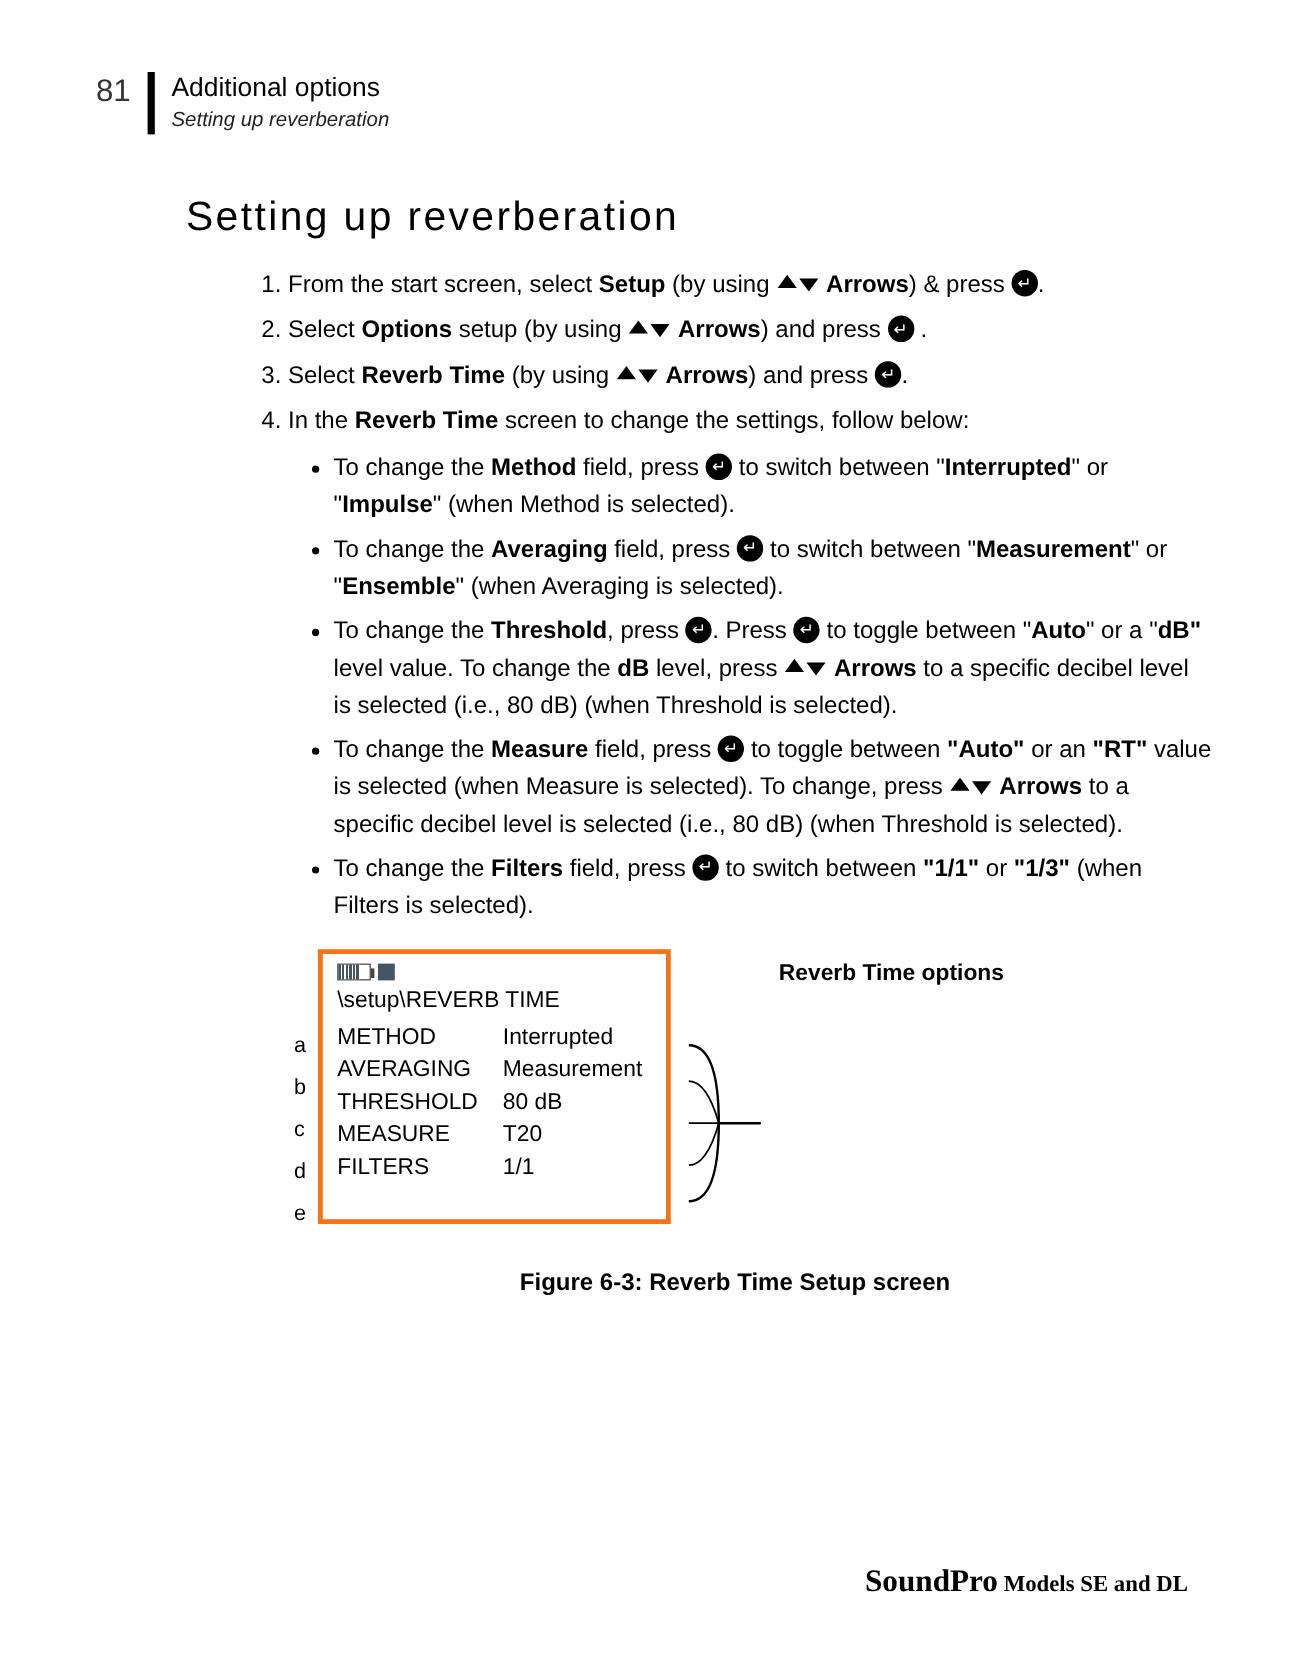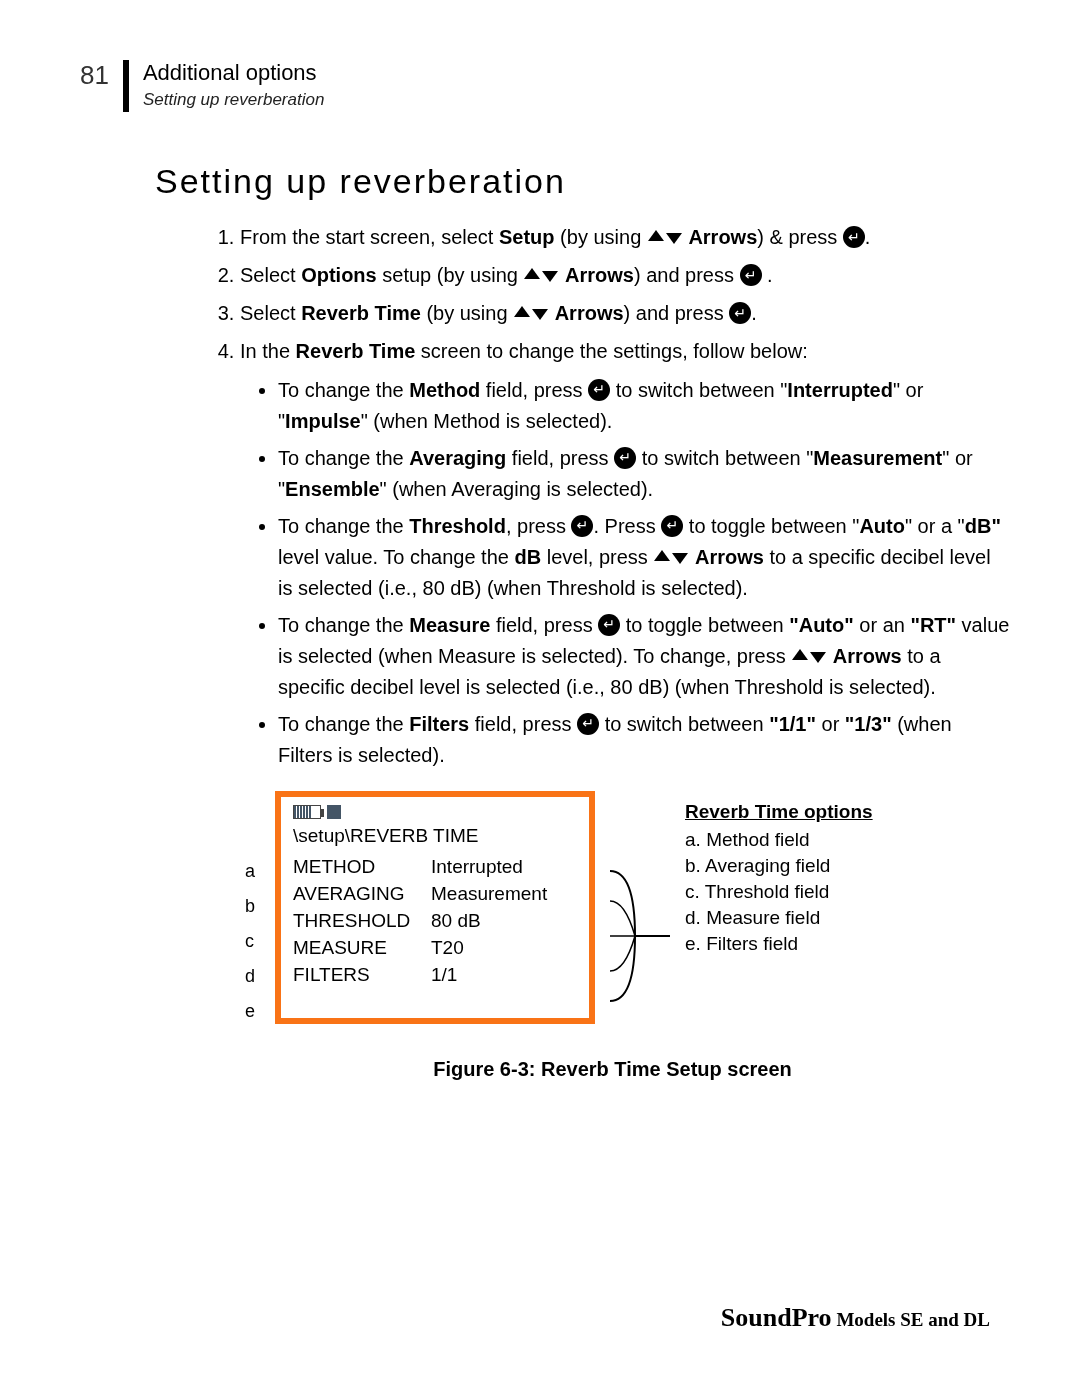--- a/index.html
+++ b/index.html
@@ -102,25 +102,24 @@
   }
   .screen-labels {
     display: flex;
     flex-direction: column;
     font-size: 18px;
     margin-top: 70px;
     gap: 8px;
   }
   .screen-labels span { height: 27px; }
   .screen {
-    border: 6px solid #f97316;
-    width: 320px;
+    border: 4px solid #f97316;
+    width: 294px;
     padding: 8px 12px 30px 12px;
     font-family: Arial, sans-serif;
-    margin-left: 10px;
   }
   .screen-top {
     display: flex;
     gap: 6px;
     align-items: center;
     margin-bottom: 6px;
   }
   .battery {
     width: 28px;
     height: 14px;
@@ -162,21 +161,20 @@
     width: 70px;
     height: 180px;
     margin-top: 55px;
   }
   .legend {
     margin-top: 10px;
     font-size: 19px;
   }
   .legend-title {
     font-weight: bold;
-    text-decoration: underline;
     margin-bottom: 6px;
   }
   .legend-list {
     list-style: none;
     padding: 0;
     margin: 0;
   }
   .legend-list li {
     margin-bottom: 4px;
   }
@@ -303,27 +301,20 @@
         </div>
     </div>
     <svg class="connector" viewBox="0 0 70 180">
       <path d="M 5 25 Q 30 25 30 90 Q 30 155 5 155 M 30 90 L 65 90" stroke="#000" stroke-width="2" fill="none"></path>
       <path d="M 5 55 Q 20 55 30 90" stroke="#000" stroke-width="1.5" fill="none"></path>
       <path d="M 5 90 L 30 90" stroke="#000" stroke-width="1.5" fill="none"></path>
       <path d="M 5 125 Q 20 125 30 90" stroke="#000" stroke-width="1.5" fill="none"></path>
     </svg>
     <div class="legend">
       <div class="legend-title">Reverb Time options</div>
-      <ul class="legend-list">
-        <li>a.  Method field</li>
-        <li>b.  Averaging field</li>
-        <li>c.  Threshold field</li>
-        <li>d.  Measure field</li>
-        <li>e.  Filters field</li>
-      </ul>
     </div>
   </div>
 
   <div class="figure-caption">Figure 6-3:  Reverb Time Setup screen</div>
 </div>
 
 <div class="footer">
   <span class="brand">SoundPro</span><span class="models">  Models SE and DL</span>
 </div>
 

